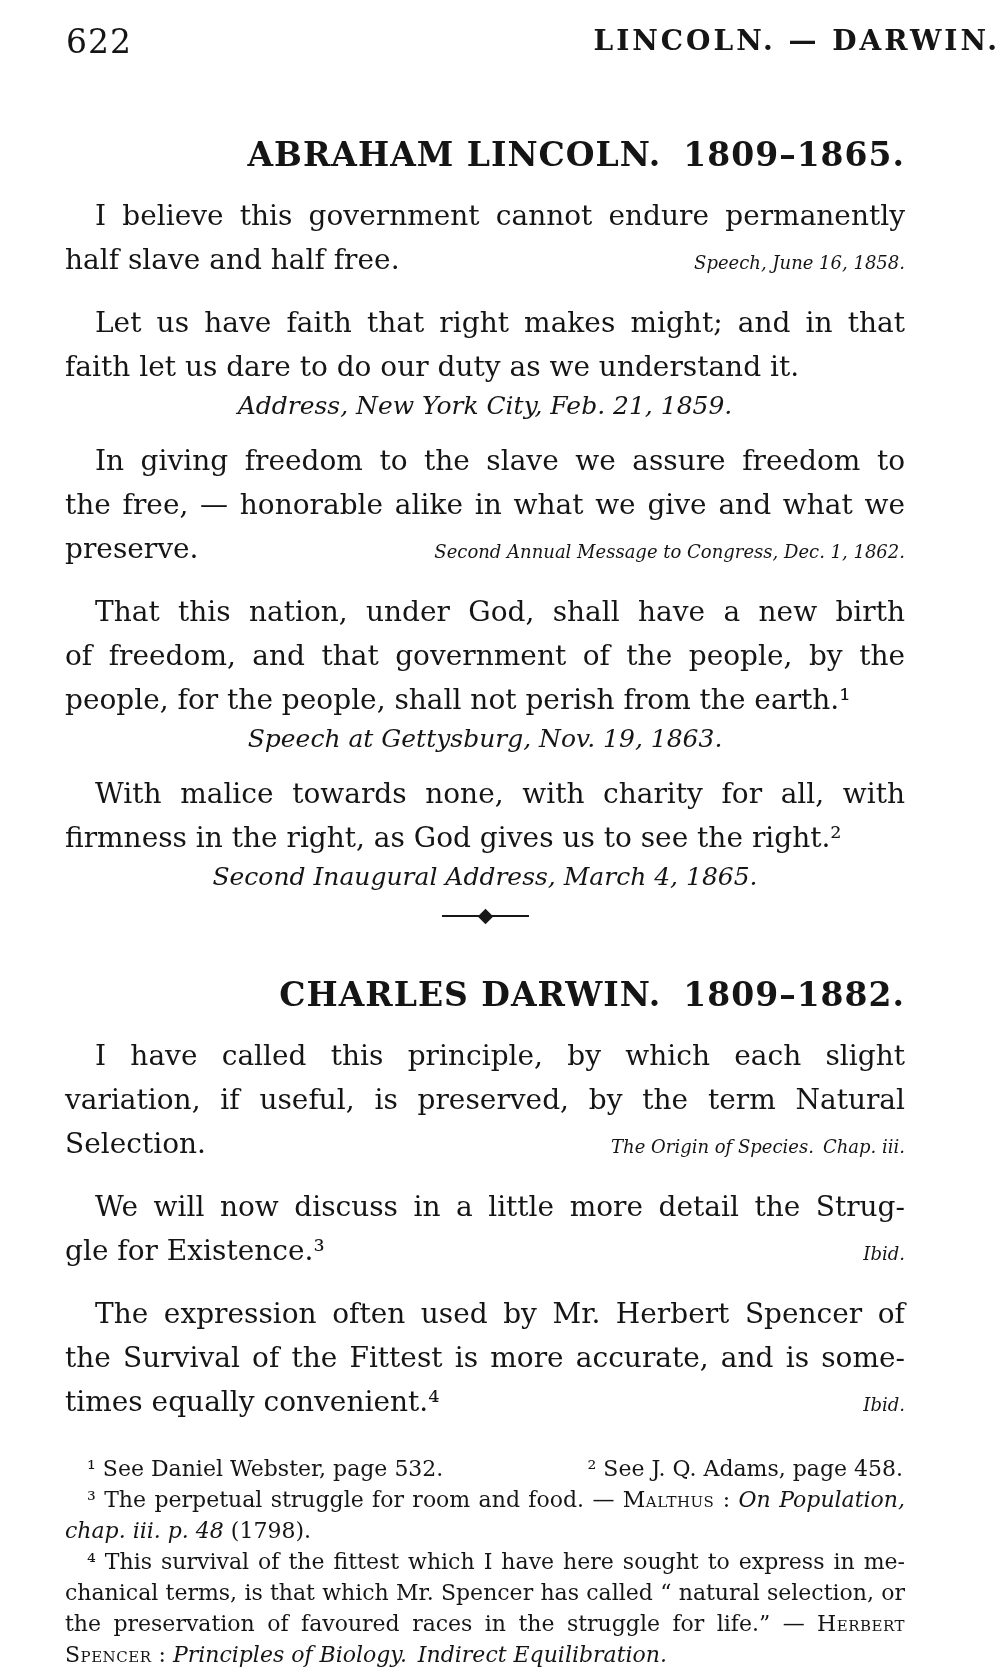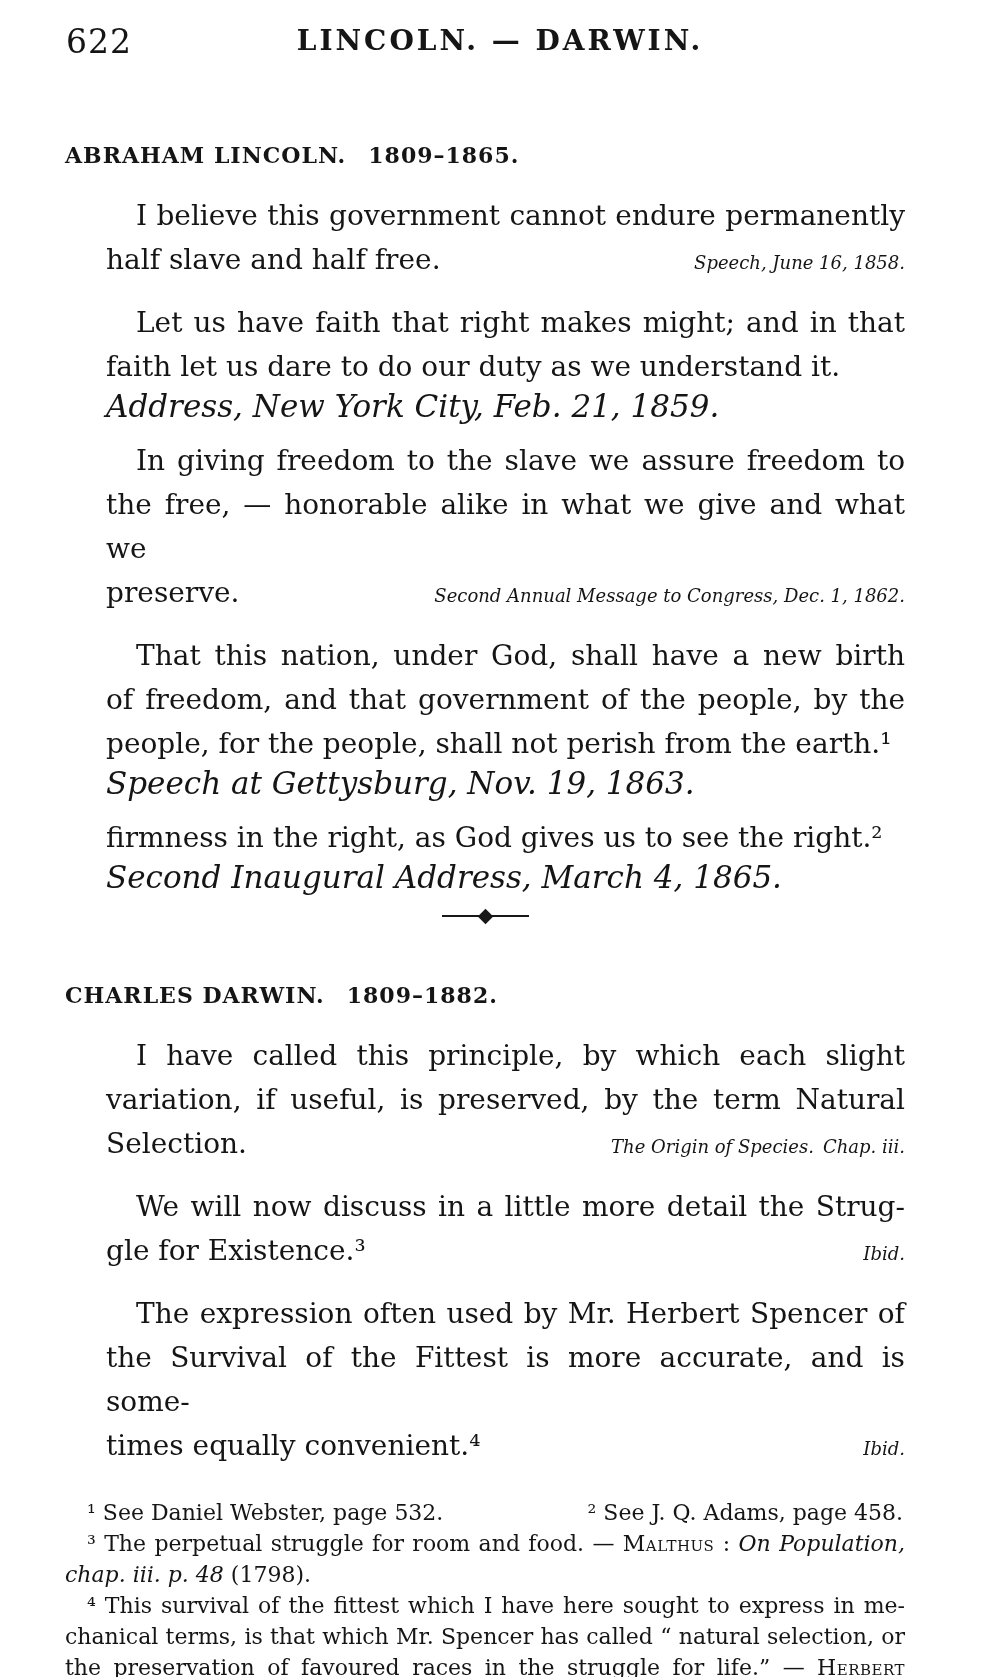--- a/index.html
+++ b/index.html
@@ -7,41 +7,41 @@
     position:relative;
     width:1000px;height:1677px;
     background:#ffffff;
     color:#151515;
     font-family:"DejaVu Serif","Liberation Serif",serif;
     overflow:hidden;
   }
   
   .header{position:relative;padding-top:24px;height:44px;}
   .page-num{position:absolute;left:66px;top:22px;font-size:33px;letter-spacing:1px;}
-  .running-head{text-align:center;font-size:28px;font-weight:bold;letter-spacing:3px;}
+  .running-head{text-align:right;font-size:28px;font-weight:bold;letter-spacing:3px;}
   
   .content{margin:0 95px 0 65px;}
   
   .heading{
     margin:64px 0 0 0;
-    text-align:left;
-    font-size:22px;line-height:46px;
+    text-align:right;
+    font-size:33px;line-height:46px;
     font-weight:bold;letter-spacing:1px;
     font-variant:normal;
   }
   .heading .dates{margin-left:22px;font-weight:bold;}
   
-  .quote{margin-top:16px;font-size:28px;margin-left:41px;}
+  .quote{margin-top:16px;font-size:28px;}
   .qline{line-height:44px;white-space:normal;}
   .qline.just{text-align:justify;text-align-last:justify;text-justify:inter-word;}
   .qline.first{text-indent:30px;}
   .lastline{display:flex;justify-content:space-between;align-items:baseline;line-height:44px;}
   .qtext{white-space:nowrap;}
   .cite{font-style:italic;font-size:18px;}
-  .cite-line{text-align:left;font-style:italic;font-size:31px;line-height:34px;}
+  .cite-line{text-align:center;font-style:italic;font-size:25px;line-height:34px;}
   
   .divider{margin:14px auto 0;display:flex;align-items:center;justify-content:center;height:16px;}
   .rule{width:40px;height:2px;background:#181818;}
   .diamond{width:11px;height:11px;background:#181818;transform:rotate(45deg);margin:0 -2px;}
   .darwin-heading-gap{margin-top:48px;}
   
   .footnotes{margin-top:26px;font-size:22px;}
   .fnline{line-height:31px;align-items:flex-end;}
   .fnline.ind{text-indent:22px;}
   .fnline.just{text-align:justify;text-align-last:justify;text-justify:inter-word;}
@@ -82,20 +82,21 @@
             <span class="cite">Second Annual Message to Congress, Dec. 1, 1862.</span>
           </div>
         </div>
         <div class="quote">
           <div class="qline first just">That this nation, under God, shall have a new birth</div>
           <div class="qline just">of freedom, and that government of the people, by the</div>
           <div class="qline">people, for the people, shall not perish from the earth.¹</div>
           <div class="cite-line">Speech at Gettysburg, Nov. 19, 1863.</div>
         </div>
         <div class="quote">
+          <div class="qline first just">With malice towards none, with charity for all, with</div>
           <div class="qline">firmness in the right, as God gives us to see the right.²</div>
           <div class="cite-line">Second Inaugural Address, March 4, 1865.</div>
         </div>
       </section>
       <div class="divider">
         <span class="rule"></span>
         <span class="diamond"></span>
         <span class="rule"></span>
       </div>
       <section class="section">

